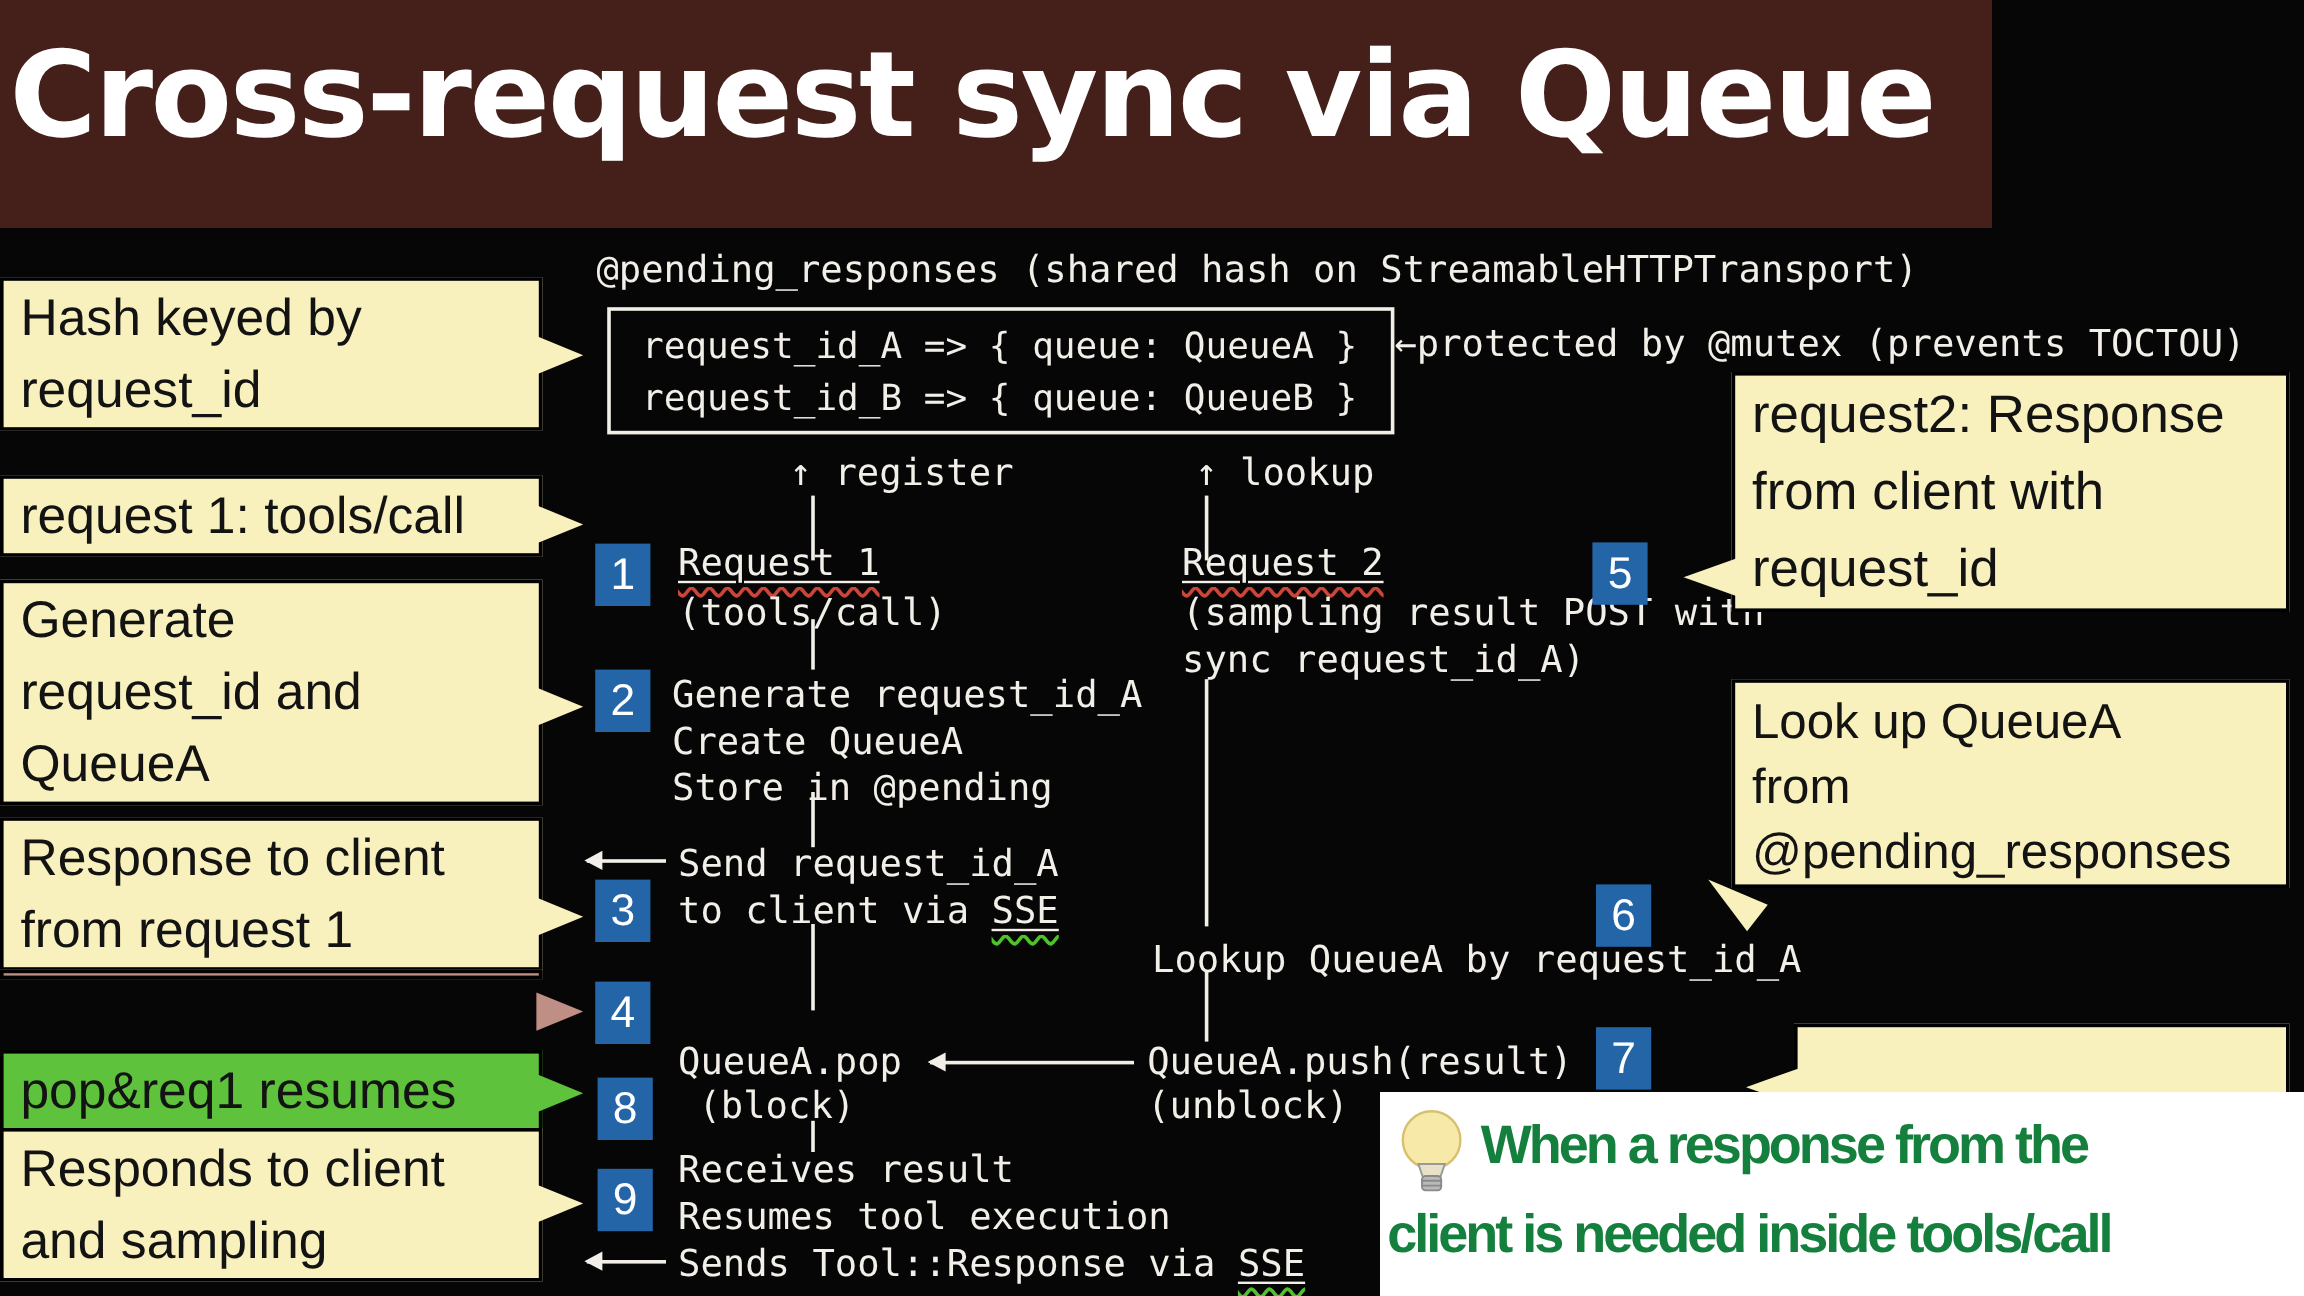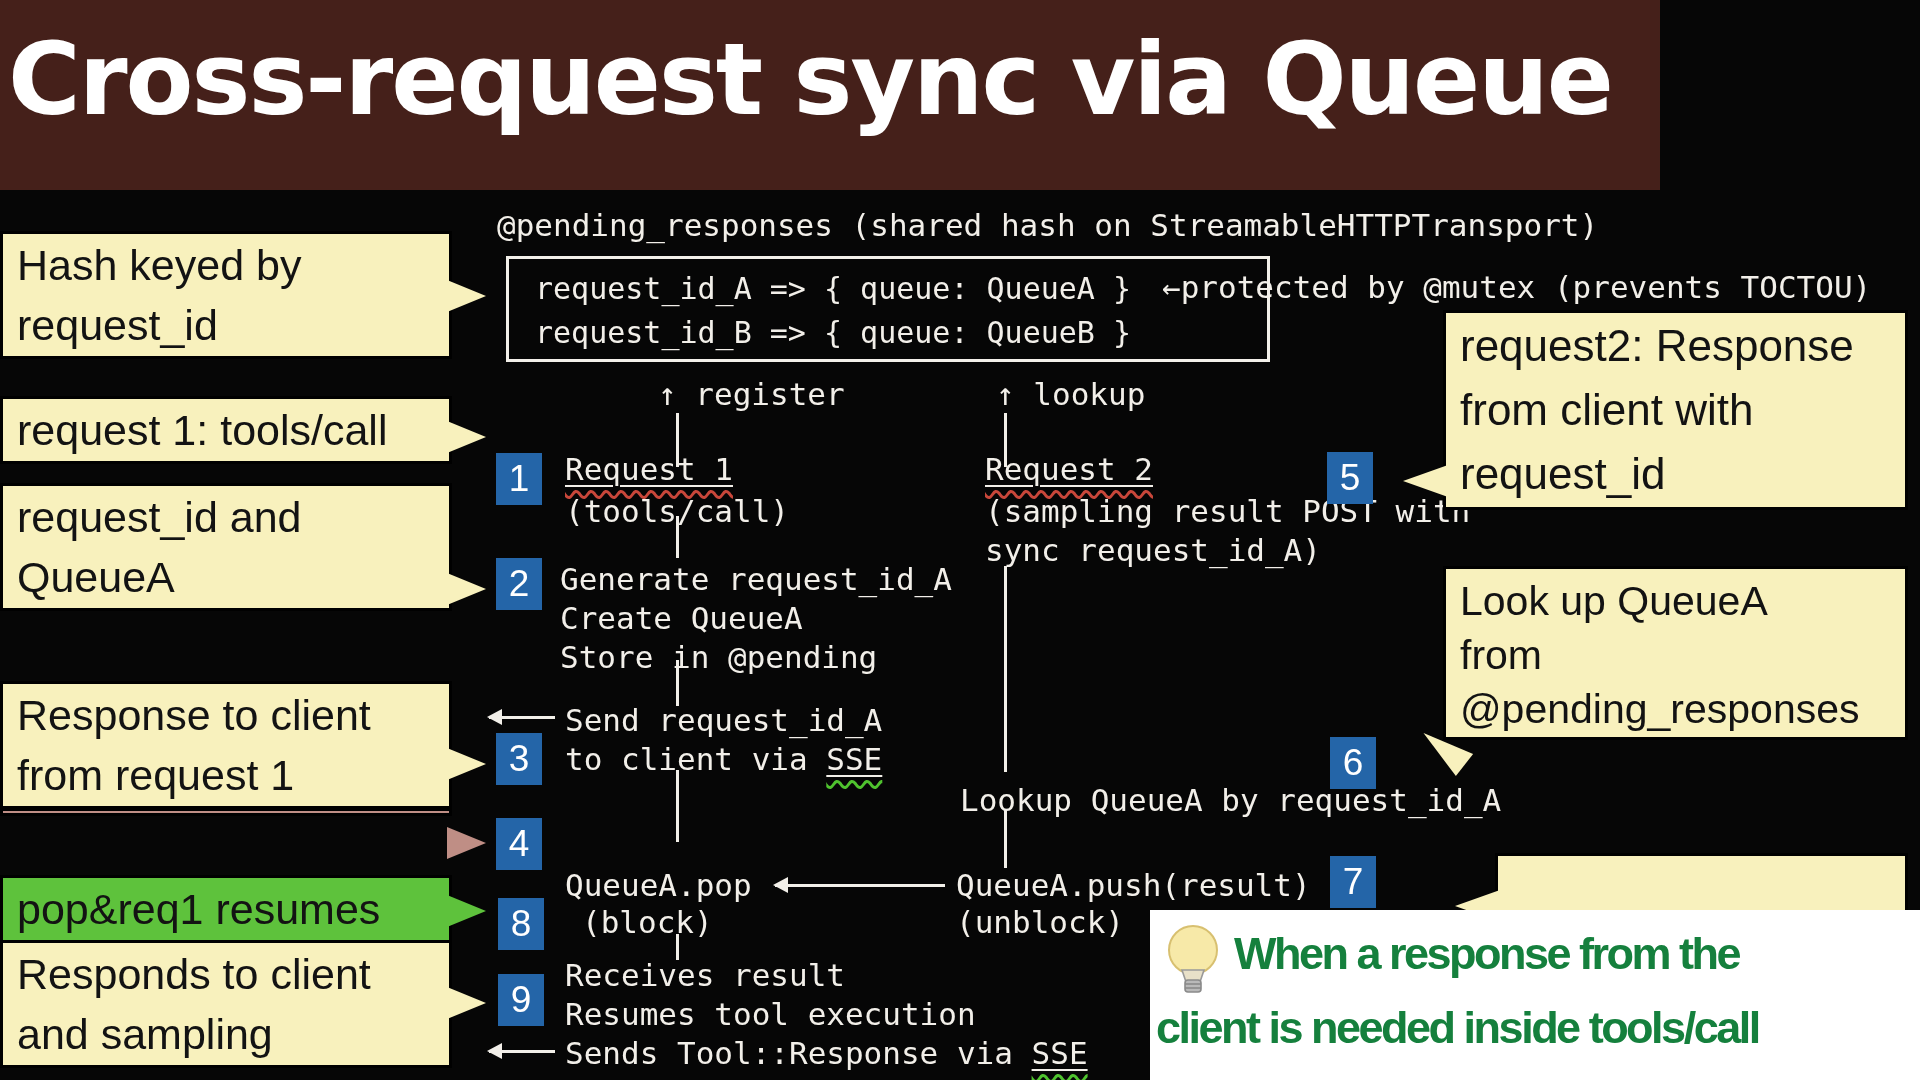--- a/index.html
+++ b/index.html
@@ -7,21 +7,21 @@
          font-family:"Liberation Sans",sans-serif;}
   
   .titlebar{position:absolute;left:0;top:0;width:1660px;height:190px;background:#45201a;}
   .titlebar h1{margin:0;position:absolute;left:8px;top:22px;font-family:"DejaVu Sans",sans-serif;
         font-weight:bold;font-size:99px;letter-spacing:-2px;color:#ffffff;white-space:nowrap;}
   
   .m{position:absolute;font-family:"DejaVu Sans Mono","Liberation Mono",monospace;
      font-size:31px;line-height:39px;color:#f2efe9;white-space:pre;}
   .m.small{font-size:30px;line-height:44px;}
   
-  .hashbox{position:absolute;left:506px;top:256px;width:764px;height:106px;box-sizing:border-box;
+  .hashbox{position:absolute;left:506px;top:256px;width:656px;height:106px;box-sizing:border-box;
      border:3px solid #f2efe9;padding:8px 0 0 26px;}
   
   .vl{position:absolute;width:3px;background:#f2efe9;}
   .al{position:absolute;height:3px;background:#f2efe9;}
   .al::before{content:'';position:absolute;left:-2px;top:-7px;width:0;height:0;
      border-top:8px solid transparent;border-bottom:8px solid transparent;
      border-right:15px solid #f2efe9;}
   
   .wred{text-decoration-line:underline;text-decoration-style:wavy;text-decoration-color:#c9473a;
         text-decoration-thickness:3px;text-underline-offset:10px;}
@@ -126,20 +126,21 @@
   <div class="note yellow" style="left:0;top:231px;width:452px;">
     <div>Hash keyed by</div>
     <div>request_id</div>
     <span class="tail-r" style="top:46px;"></span>
   </div>
   <div class="note yellow" style="left:0;top:396px;width:452px;">
     <div>request 1: tools/call</div>
     <span class="tail-r" style="top:22px;"></span>
   </div>
   <div class="note yellow" style="left:0;top:483px;width:452px;">
+    <div>Generate</div>
     <div>request_id and</div>
     <div>QueueA</div>
     <span class="tail-r" style="top:87px;"></span>
   </div>
   <div class="note yellow" style="left:0;top:681px;width:452px;">
     <div>Response to client</div>
     <div>from request 1</div>
     <span class="tail-r" style="top:64px;"></span>
   </div>
   <div class="note pink" style="left:0;top:808px;width:452px;">

